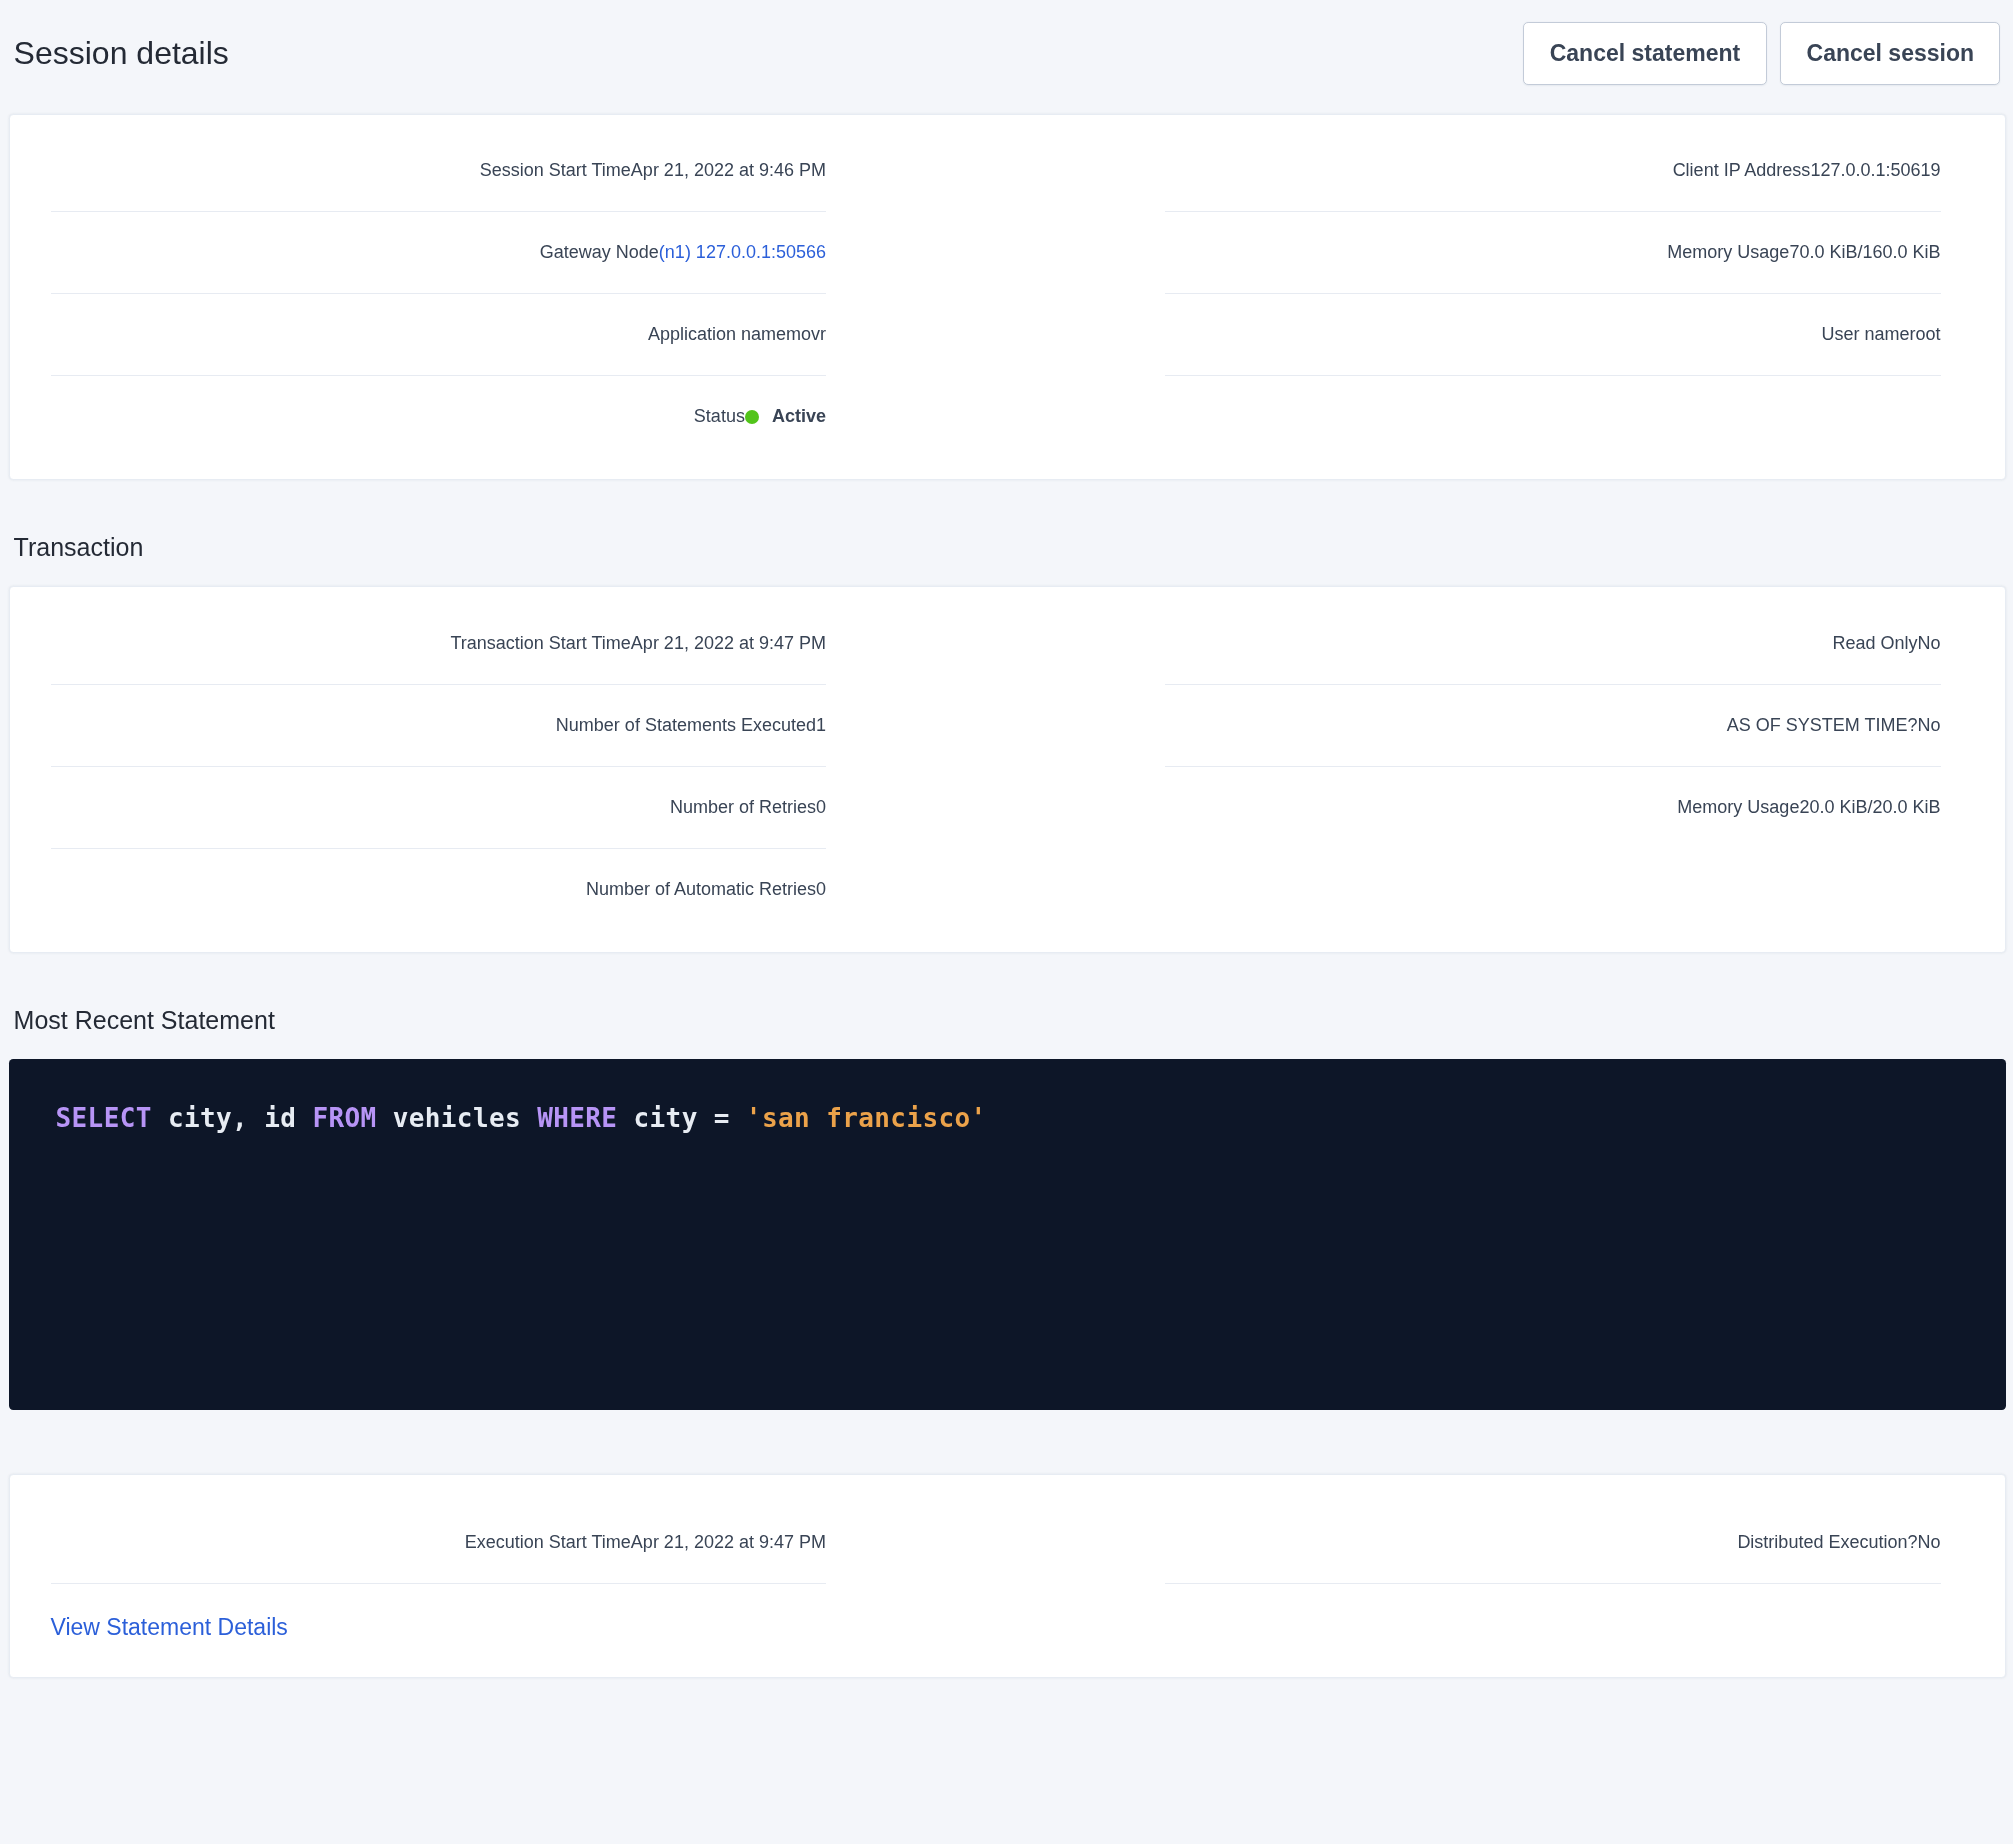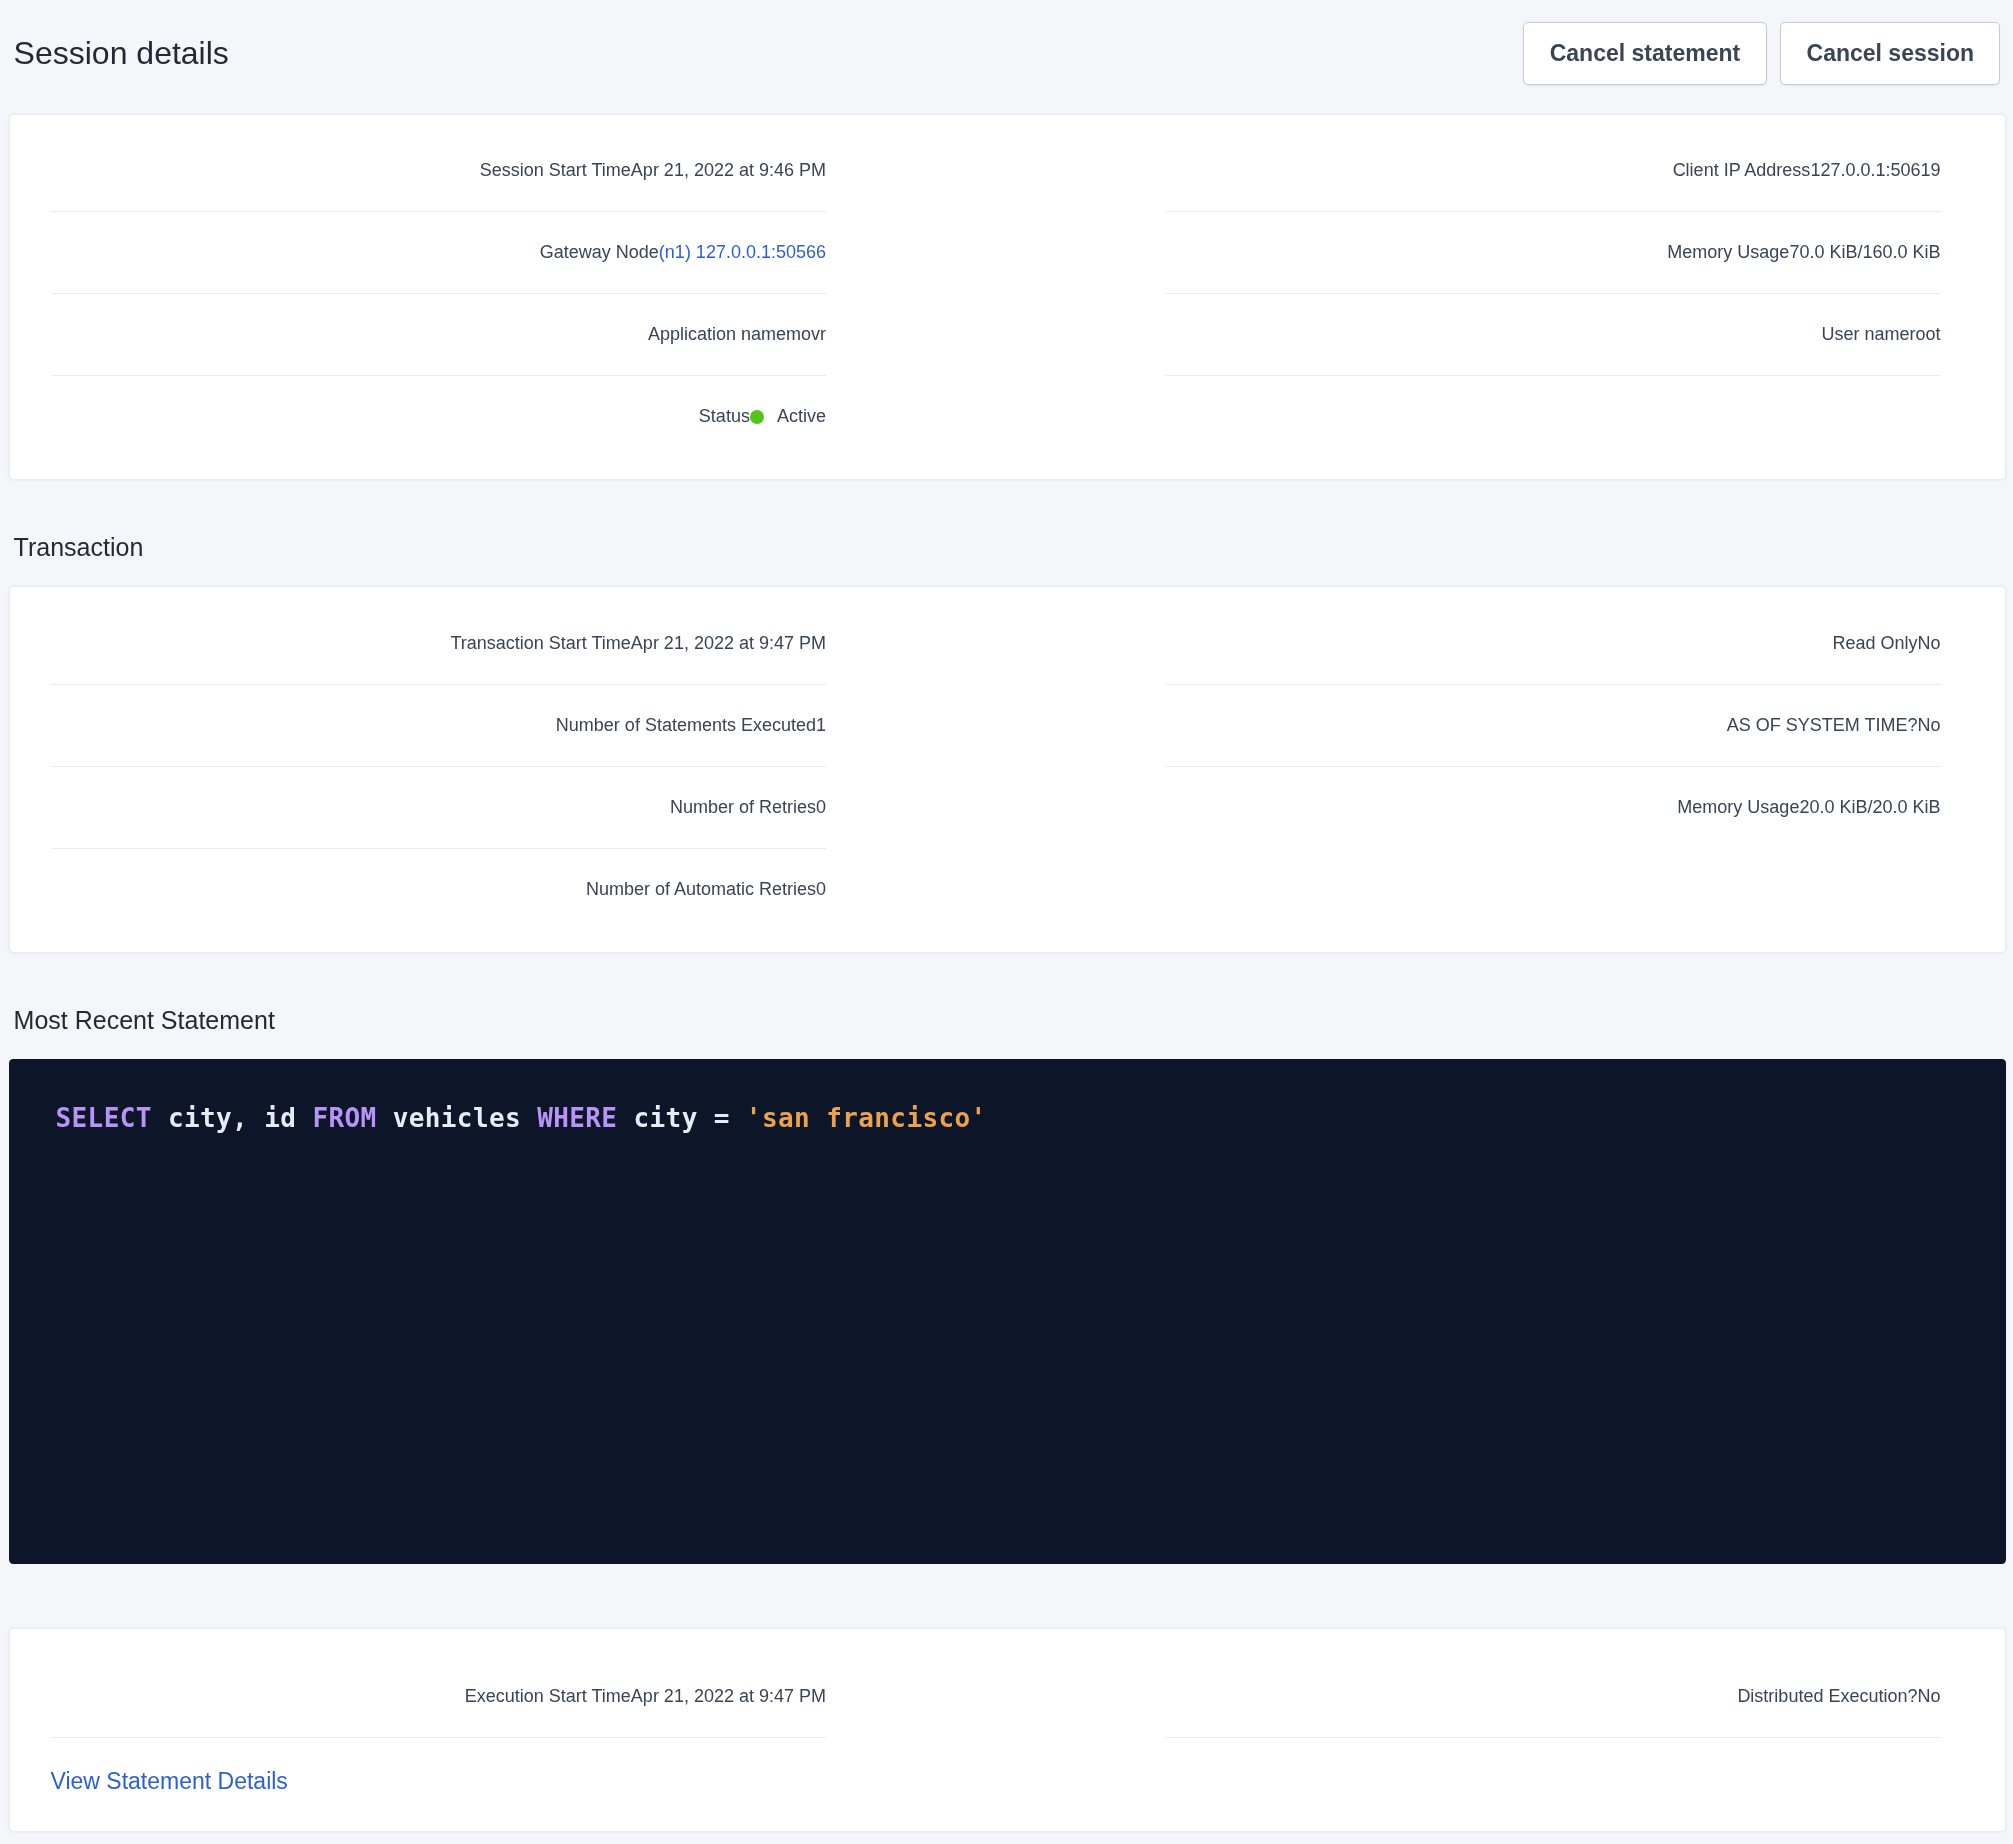--- a/index.html
+++ b/index.html
@@ -77,39 +77,39 @@
     font-size:18px;
   }
   .row.no-border{border-bottom:none;}
   .row-label{color:var(--text);}
   .row-value{color:var(--text);text-align:right;}
   .row-value.link, a.link{
     color:var(--link);
     text-decoration:none;
     cursor:pointer;
   }
-  .status-wrap{display:inline-flex;align-items:center;gap:12.7px;}
+  .status-wrap{display:inline-flex;align-items:center;gap:12.7px;font-weight:bold;}
   .status-dot{
     width:14.4px;height:14.4px;border-radius:50%;
     background:var(--status-active);
     display:inline-block;
   }
   
   .section-title{
     margin:53px 5.1px 24px;
     font-size:25px;
     font-weight:400;
     color:var(--title);
   }
   
   .sql-box{
     margin:0;
     background:var(--code-background);
     border-radius:4.2px;
-    height:505px;
+    height:351px;
     padding:41px 47px;
     font-family:"DejaVu Sans Mono", monospace;
     font-size:26px;
     font-weight:700;
     letter-spacing:0.4px;
     line-height:1.45;
     color:var(--code-plain);
     white-space:pre-wrap;
     overflow:hidden;
   }

